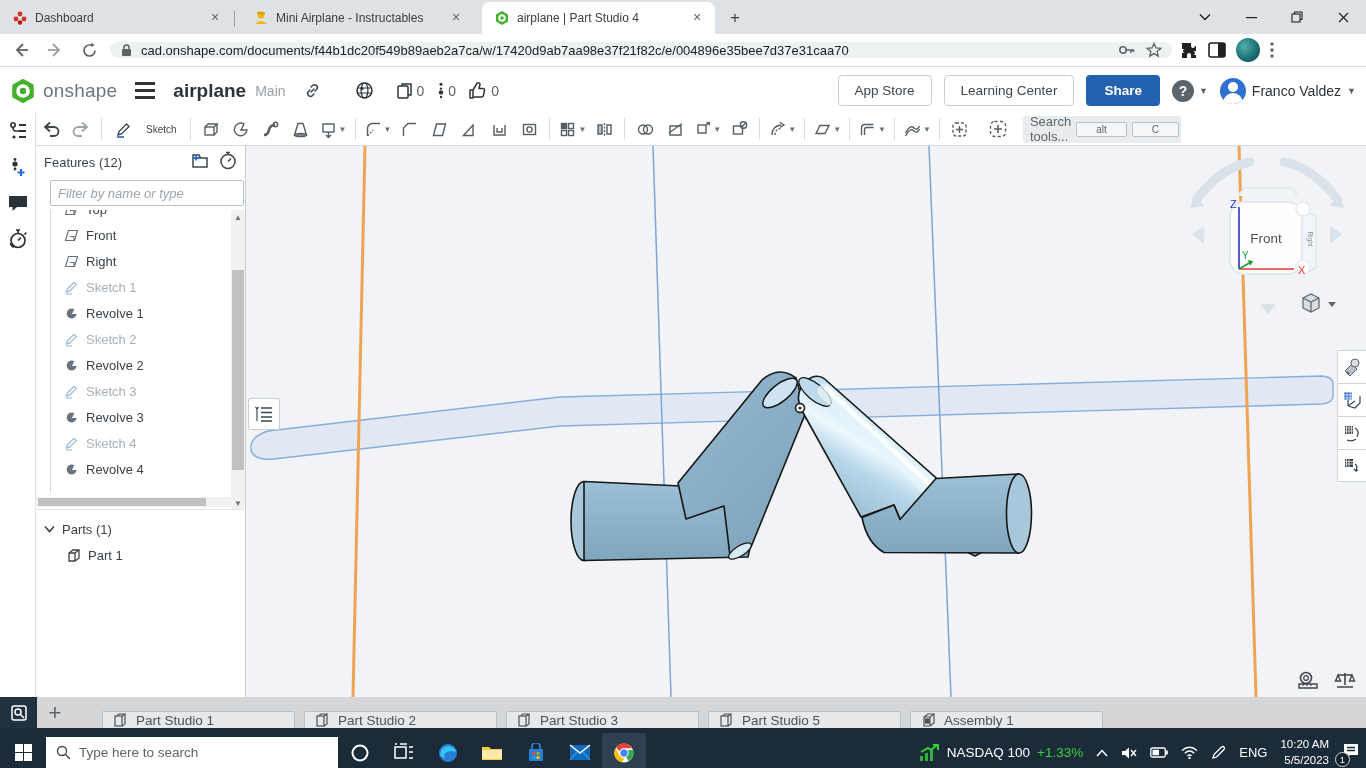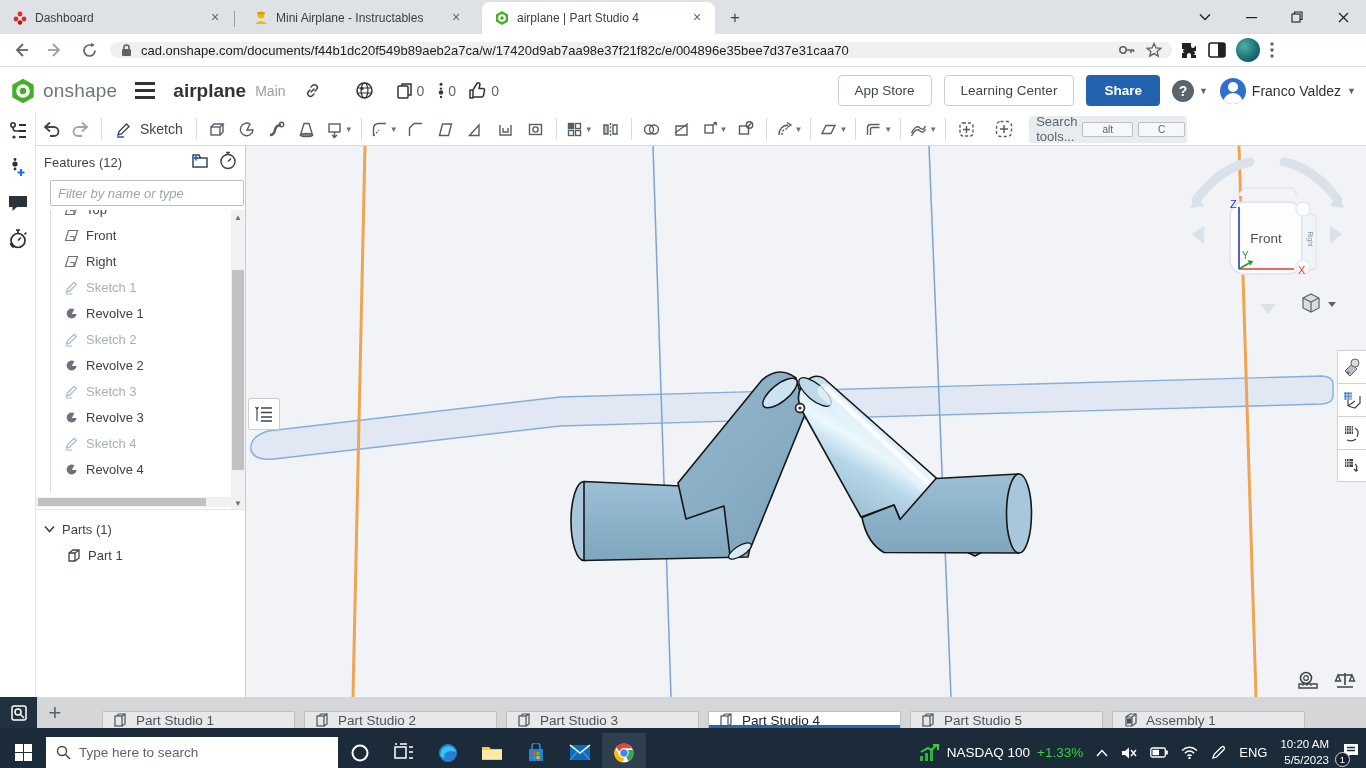--- a/index.html
+++ b/index.html
@@ -43,21 +43,21 @@
   #user-chip { display:flex; align-items:center; gap:6px; font-size:14px; color:#2d3338; }
   #user-avatar { width:26px; height:26px; border-radius:13px; background:#2f6fd0; position:relative; overflow:hidden; }
   #user-avatar::before { content:""; position:absolute; left:8px; top:4px; width:10px; height:10px; border-radius:5px; background:#fff; }
   #user-avatar::after { content:""; position:absolute; left:3px; top:15px; width:20px; height:14px; border-radius:10px 10px 0 0; background:#fff; }
 
   
   #os-toolbar { position:absolute; top:113px; left:36px; width:1330px; height:33px; background:#fff; border-bottom:1px solid #d7dbdf; display:flex; align-items:center; }
   .tool { height:28px; min-width:30px; padding:0 3px; display:flex; align-items:center; justify-content:center; border-radius:3px; color:#545e66; }
   .tool .tc { font-size:8px; color:#6a737a; margin-left:1px; }
   .tsep { width:1px; height:22px; background:#d7dbdf; margin:0 5px; }
-  #sketch-tool { display:flex; align-items:center; gap:8px; padding:0 8px; font-size:14px; color:#3d464d; }
+  #sketch-tool { display:flex; align-items:center; gap:14px; padding:0 8px; font-size:10px; color:#3d464d; }
   #search-tools { margin-left:10px; width:158px; height:27px; background:#e9ecef; border-radius:3px; display:flex; align-items:center; padding:0 7px; gap:5px; }
   #search-tools .ph { font-size:13px; color:#5a646c; flex:1; }
   .kbd { font-size:10px; color:#5a646c; border:1px solid #b9c0c6; background:#f6f7f8; border-radius:2px; padding:0 19px; height:15px; line-height:14px; }
 
   
   #left-strip { position:absolute; top:113px; left:0; width:36px; height:585px; background:#fff; border-right:1px solid #e2e5e8; }
   .strip-ic { width:36px; height:36px; display:flex; align-items:center; justify-content:center; }
 
   
   #features-panel { position:absolute; top:146px; left:36px; width:210px; height:551px; background:#fff; border-right:1px solid #c8cdd2; font-size:13px; color:#3b4348; }
@@ -817,29 +817,20 @@
       </div>
       <div class="doc-tab">
         <span style="display:flex">
           <svg width="16" height="16" viewBox="0 0 16 16" fill="none" stroke="#49535a" stroke-width="1.2">
             <rect x="2" y="4" width="7" height="10"></rect>
             <path d="M9 4 L12 2 V12 L9 14 M12 2 H6 L4 3.5"></path>
           </svg>
         </span>
         <span>Part Studio 3</span>
       </div>
-      <div class="doc-tab active">
-        <span style="display:flex">
-          <svg width="16" height="16" viewBox="0 0 16 16" fill="none" stroke="#49535a" stroke-width="1.2">
-            <rect x="2" y="4" width="7" height="10"></rect>
-            <path d="M9 4 L12 2 V12 L9 14 M12 2 H6 L4 3.5"></path>
-          </svg>
-        </span>
-        <span>Part Studio 4</span>
-      </div>
       <div class="doc-tab">
         <span style="display:flex">
           <svg width="16" height="16" viewBox="0 0 16 16" fill="none" stroke="#49535a" stroke-width="1.2">
             <rect x="2" y="4" width="7" height="10"></rect>
             <path d="M9 4 L12 2 V12 L9 14 M12 2 H6 L4 3.5"></path>
           </svg>
         </span>
         <span>Part Studio 5</span>
       </div>
       <div class="doc-tab">

